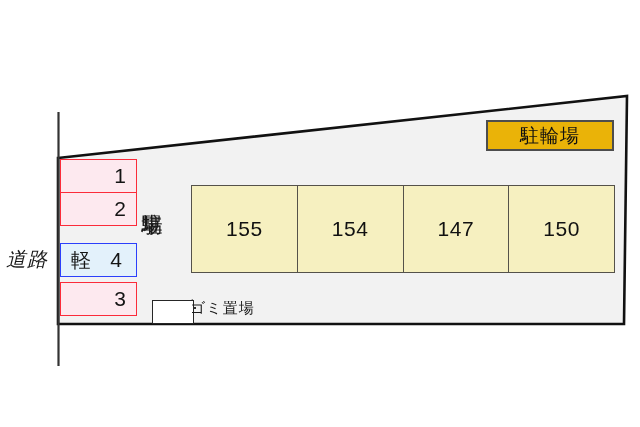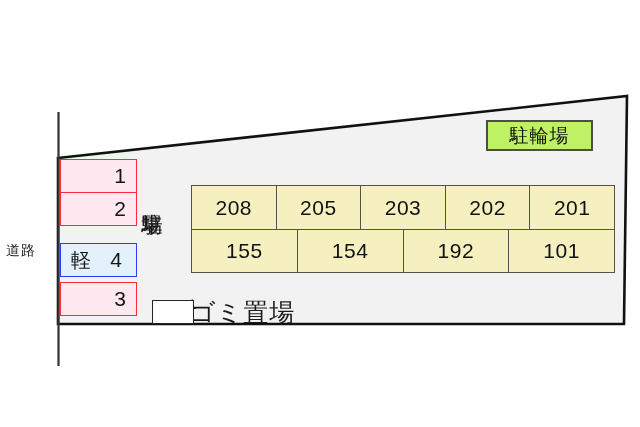--- a/index.html
+++ b/index.html
@@ -29,49 +29,50 @@
   }
   
   .lbl {
     position: absolute;
     color: #1a1a1a;
     white-space: nowrap;
     line-height: 1;
   }
   .road-label {
     left: 6px;
-    top: 243px;
-    font-size: 14px;
+    top: 249px;
+    font-size: 20px;
     letter-spacing: 1px;
+    font-style: italic;
   }
   .parking-label {
     left: 140px;
     top: 196px;
     font-size: 21px;
     width: 24px;
     text-align: center;
     line-height: 1.16;
     writing-mode: vertical-rl;
     text-orientation: upright;
     letter-spacing: 1px;
   }
   .trash-label {
     left: 190px;
     top: 300px;
-    font-size: 25px;
+    font-size: 15px;
     letter-spacing: 1px;
   }
   .bike-label {
     position: absolute;
     left: 486px;
     top: 120px;
-    width: 107px;
+    width: 128px;
     height: 31px;
     border: 2px solid #4d4d4d;
-    background: #bef264;
+    background: #eab308;
     box-sizing: border-box;
     display: flex;
     align-items: center;
     justify-content: center;
     font-size: 19px;
     letter-spacing: 1px;
     color: #111111;
   }
   
   .stall {
@@ -175,30 +176,23 @@
   </div>
 
   <div class="stall pink" style="left:60px; top:282px; width:77px; height:34px;">
     <span>3</span>
   </div>
 
   <div class="bike-label">駐輪場</div>
 
   <div id="room-grid">
     <div class="grid-row">
-      <div class="cell">208</div>
-      <div class="cell">205</div>
-      <div class="cell">203</div>
-      <div class="cell">202</div>
-      <div class="cell">201</div>
-    </div>
-    <div class="grid-row">
       <div class="cell">155</div>
       <div class="cell">154</div>
-      <div class="cell">192</div>
-      <div class="cell">101</div>
+      <div class="cell">147</div>
+      <div class="cell">150</div>
     </div>
   </div>
 
   <div class="trash-box"></div>
   <div class="lbl trash-label">ゴミ置場</div>
 
 </div>
 
 </body></html>

